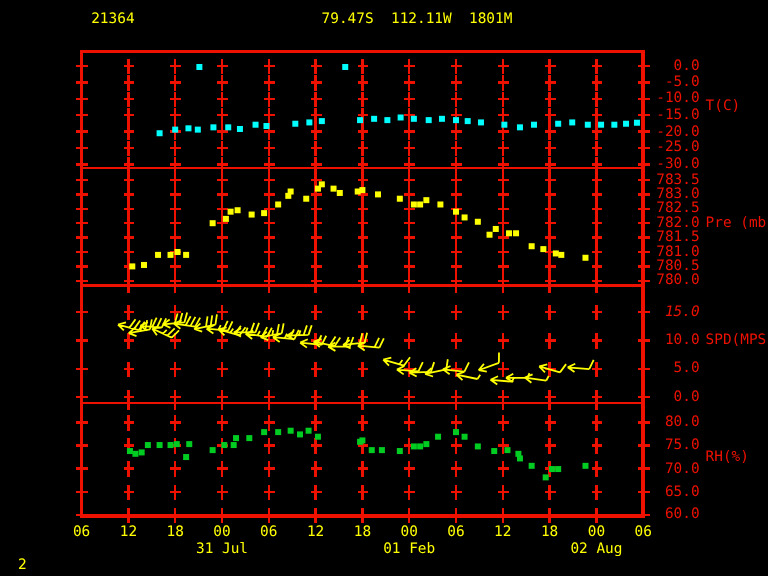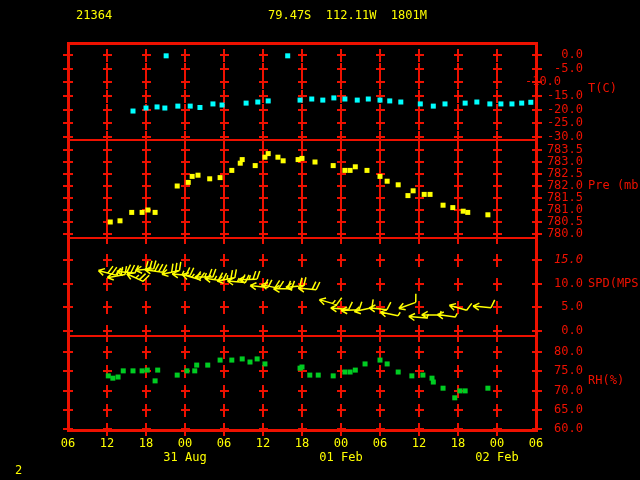--- a/index.html
+++ b/index.html
@@ -851,21 +851,21 @@
         <path d="M-9 0L9 0 M9 0L3 -3.5 M9 0L3 3.5 M-9 0L-12 8"></path>
       </g>
       <g transform="translate(482.05,306.86) rotate(185)" stroke="#ffff00" stroke-width="1.5" fill="none">
         <path d="M-9 0L9 0 M9 0L3 -3.5 M9 0L3 3.5 M-9 0L-12 8"></path>
       </g>
     </svg>
 
   <div id="labels">
       <span class="txt red rlabel" style="left: 503px; top: 47px;">0.0</span>
       <span class="txt red rlabel" style="left: 503px; top: 61px;">-5.0</span>
-      <span class="txt red rlabel" style="left: 503px; top: 74px; text-align: center;">-10.0</span>
+      <span class="txt red rlabel" style="left: 503px; top: 74px;">-10.0</span>
       <span class="txt red rlabel" style="left: 503px; top: 88px; text-align: right;">-15.0</span>
       <span class="txt red rlabel" style="left: 503px; top: 102px;">-20.0</span>
       <span class="txt red rlabel" style="left: 503px; top: 115px;">-25.0</span>
       <span class="txt red rlabel" style="left: 503px; top: 129px;">-30.0</span>
       <span class="txt red rlabel" style="left: 503px; top: 142px;">783.5</span>
       <span class="txt red rlabel" style="left: 503px; top: 154px;">783.0</span>
       <span class="txt red rlabel" style="left: 503px; top: 166px;">782.5</span>
       <span class="txt red rlabel" style="left: 503px; top: 178px;">782.0</span>
       <span class="txt red rlabel" style="left: 503px; top: 190px;">781.5</span>
       <span class="txt red rlabel" style="left: 503px; top: 202px;">781.0</span>
@@ -886,23 +886,23 @@
       <span class="txt yellow c40" style="left: 165px; top: 436px;">00</span>
       <span class="txt yellow c40" style="left: 204px; top: 436px;">06</span>
       <span class="txt yellow c40" style="left: 243px; top: 436px;">12</span>
       <span class="txt yellow c40" style="left: 282px; top: 436px;">18</span>
       <span class="txt yellow c40" style="left: 321px; top: 436px;">00</span>
       <span class="txt yellow c40" style="left: 360px; top: 436px;">06</span>
       <span class="txt yellow c40" style="left: 399px; top: 436px;">12</span>
       <span class="txt yellow c40" style="left: 438px; top: 436px;">18</span>
       <span class="txt yellow c40" style="left: 477px; top: 436px;">00</span>
       <span class="txt yellow c40" style="left: 516px; top: 436px;">06</span>
-      <span class="txt yellow c60" style="left: 155px; top: 450px;">31 Aug</span>
+      <span class="txt yellow c60" style="left: 155px; top: 450px;">31 Jul</span>
       <span class="txt yellow c60" style="left: 311px; top: 450px;">01 Feb</span>
-      <span class="txt yellow c60" style="left: 467px; top: 450px;">02 Feb</span>
+      <span class="txt yellow c60" style="left: 467px; top: 450px;">02 Aug</span>
     </div>
 
   <span class="txt red" style="left:588px;top:81px">T(C)</span>
   <span class="txt red" style="left:588px;top:178px">Pre (mb)</span>
   <span class="txt red" style="left:588px;top:276px">SPD(MPS)</span>
   <span class="txt red" style="left:588px;top:373px">RH(%)</span>
 
   <span class="txt yellow" style="left:15px;top:463px">2</span>
 </div>
 

